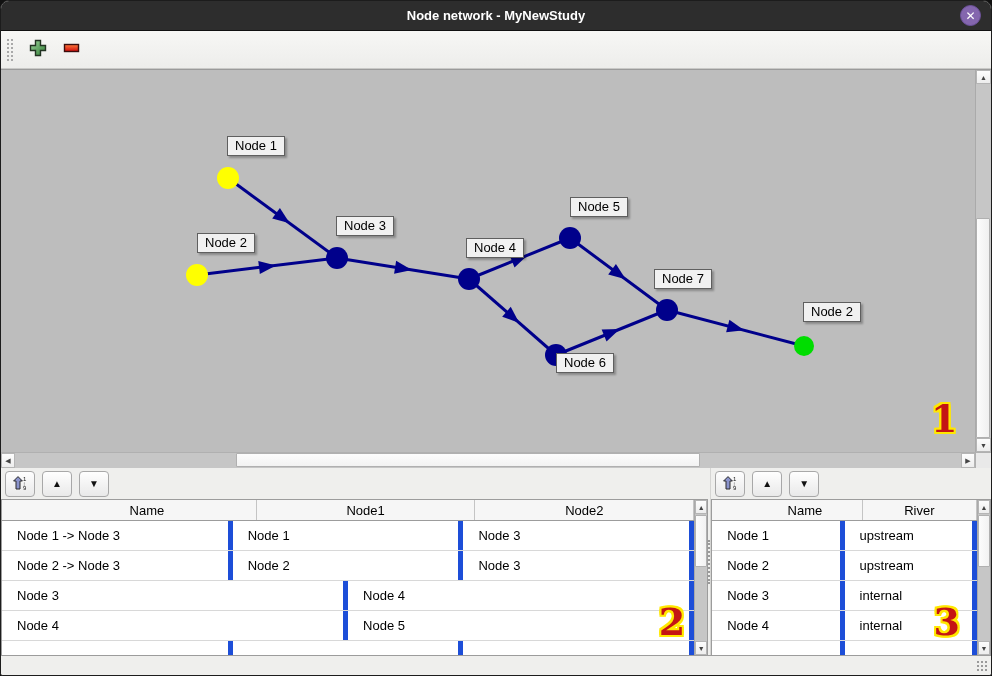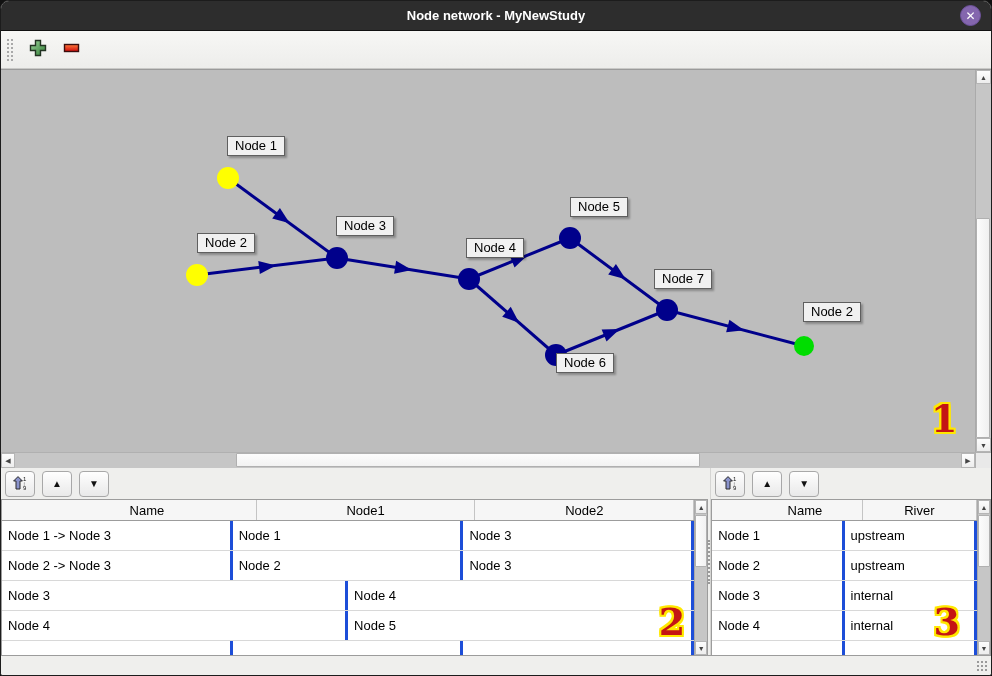--- a/index.html
+++ b/index.html
@@ -57,21 +57,21 @@
   .panel-toolbar { height:31px; display:flex; align-items:center; gap:7px; padding-left:4px; flex:0 0 auto; }
   .pt-btn { width:30px; height:26px; border:1px solid #a8a8a8; border-radius:4px;
             background:linear-gradient(#fefefe,#e9e9e9); display:flex; align-items:center; justify-content:center;
             font-size:10px; color:#111; cursor:pointer; }
   .panel-body { flex:1; display:flex; overflow:hidden; position:relative; background:#fff; border:1px solid #9c9c9c; border-bottom:none; }
   .grid { flex:1; display:flex; flex-direction:column; overflow:hidden; }
   .grid-header { display:flex; height:21px; background:#f6f6f6; border-bottom:1px solid #9c9c9c; flex:0 0 auto;padding-left:36px; }
   .grid-header .hcell { flex:1; display:flex; align-items:center; justify-content:center; font-size:13px;
                         border-right:1px solid #c4c4c4; }
   .grid-row { display:flex; height:30px; border-bottom:1px solid #d8d8d8; flex:0 0 auto; background:#fff; }
-  .grid-row .cell { flex:1; display:flex; align-items:center; padding-left:6px; font-size:13px; border-right:3px solid #1d4ed8; overflow:hidden; white-space:nowrap; }
+  .grid-row .cell { flex:1; display:flex; align-items:center; padding-left:15px; font-size:13px; border-right:5px solid #1d4ed8; overflow:hidden; white-space:nowrap; }
   .table-scroll { width:13px; flex:0 0 auto; background:#c6c6c6; display:flex; flex-direction:column; border-left:1px solid #aaa; }
   .panel-annot { position:absolute; right:22px; bottom:14px; }
 
   .splitter { width:0; border-left:2px dotted #9a9a9a; height:44px; align-self:center; }
 
   
   .statusbar { flex:1; background:#efefed; border-top:1px solid #9c9c9c; position:relative; }
   .grip { position:absolute; right:3px; bottom:3px; width:12px; height:12px;
           background-image: radial-gradient(circle, #9a9a9a 1px, transparent 1.2px);
           background-size:4px 4px; }

